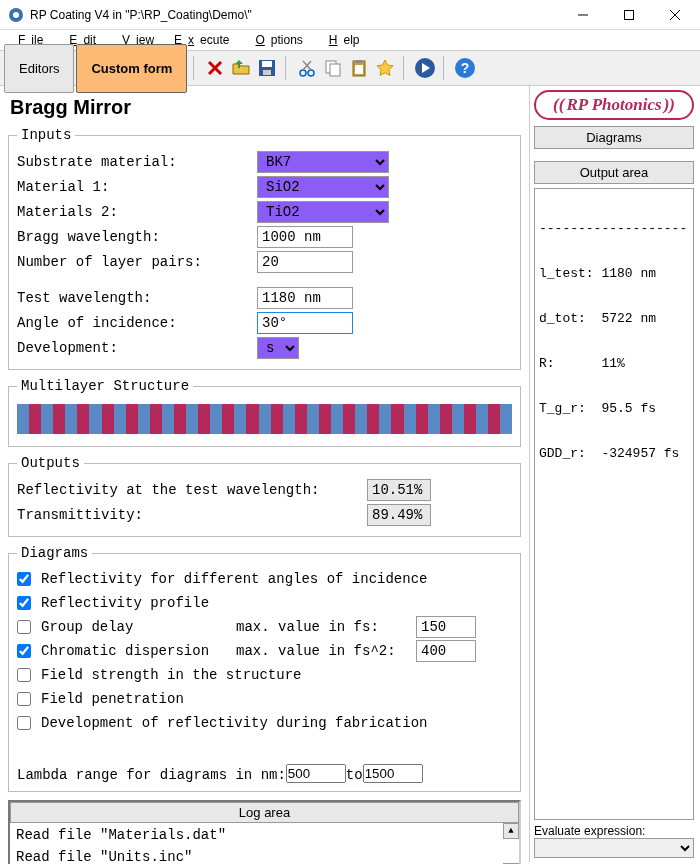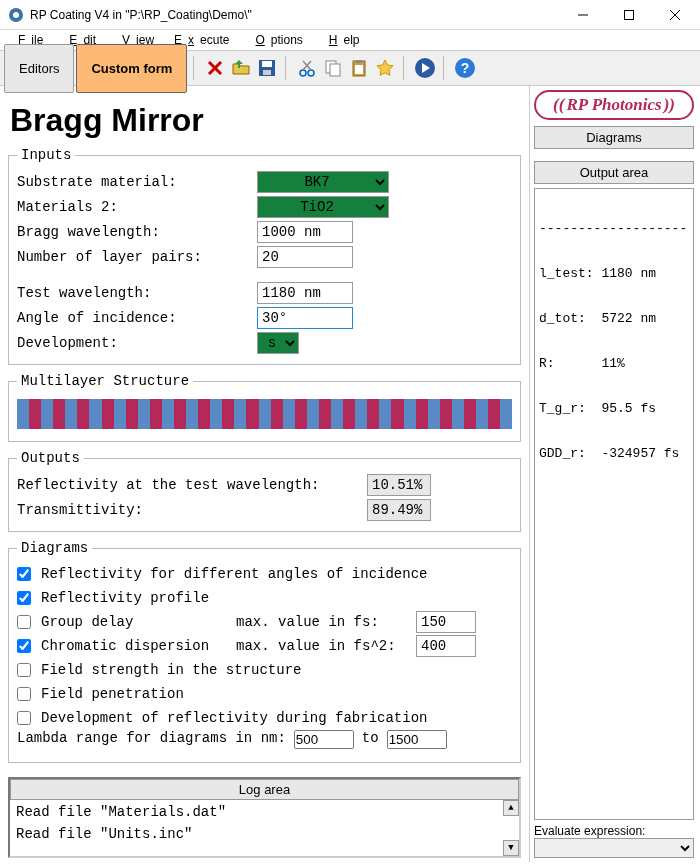--- a/index.html
+++ b/index.html
@@ -13,40 +13,40 @@
 .menubar span { padding: 2px 6px; }
 .menubar .u { text-decoration: underline; }
 .toolbar { height: 36px; border-top: 1px solid #ccc; border-bottom: 1px solid #ccc; display: flex; align-items: center; padding: 0 4px; gap: 2px; background: #f0f0f0; }
 .tbtn { padding: 16px 14px; border: 1px solid #999; background: #e8e8e8; font-size: 13px; border-radius: 2px; }
 .tbtn.active { background: #fdba74; font-weight: bold; border-color: #666; }
 .sep { width: 4px; height: 24px; border-left: 1px solid #bbb; margin: 0 4px; }
 .icon-btn { width: 24px; height: 24px; display: flex; align-items: center; justify-content: center; }
 .main { display: flex; height: 776px; }
 .left { width: 529px; padding: 6px 8px 4px 8px; display: flex; flex-direction: column; }
 .right { width: 169px; border-left: 1px solid #ccc; padding: 4px; display: flex; flex-direction: column; }
-h1 { font-family: Arial, sans-serif; font-size: 32px; font-weight: bold; margin: 10px 0 8px 2px; }
+h1 { font-family: Arial, sans-serif; font-size: 20px; font-weight: bold; margin: 4px 0 8px 2px; }
 fieldset { border: 1px solid #bbb; padding: 6px 8px 8px 8px; margin-bottom: 8px; font-family: "Consolas","Courier New",monospace; font-size: 14px; }
 legend { padding: 0 4px; font-family: "Consolas","Courier New",monospace; }
 .row { display: flex; align-items: center; height: 24px; margin: 1px 0; }
 .row .lbl { width: 240px; }
 .row select, .row input[type=text] { font-family: "Consolas","Courier New",monospace; font-size: 14px; padding: 1px 4px; border: 1px solid #999; height: 22px; }
-.row select { width: 132px; background: #15803d; text-align: center; }
+.row select { width: 132px; background: #8b5cf6; }
 .row select.narrow { width: 42px; }
 .row input[type=text] { width: 96px; background: #fff; }
 .row input.active { border: 1px solid #1e88e5; }
 .row .out { width: 64px; background: #e8e8e8; border: 1px solid #999; padding: 1px 4px; height: 22px; display: flex; align-items: center; }
 .multilayer { height: 30px; display: flex; margin: 4px 0; }
 .stripe { flex: 1; }
 .stripe.a { background: #5a8ac6; }
 .stripe.b { background: #b4295a; }
 .diag-row { display: flex; align-items: center; height: 24px; font-family: "Consolas","Courier New",monospace; font-size: 14px; }
 .diag-row input[type=checkbox] { margin-right: 10px; width: 14px; height: 14px; }
 .diag-row .dlbl { flex: 0 0 auto; }
 .diag-row input[type=text] { width: 60px; font-family: "Consolas","Courier New",monospace; font-size: 14px; border: 1px solid #999; height: 22px; padding: 1px 4px; }
-.lambda-row { display: flex; align-items: flex-start; height: 24px; font-family: "Consolas","Courier New",monospace; font-size: 14px; gap: 8px; }
+.lambda-row { display: flex; align-items: flex-end; height: 24px; font-family: "Consolas","Courier New",monospace; font-size: 14px; gap: 0; margin-top: 24px; }
 .log-box { border: 2px inset #ccc; margin-top: auto; }
 .log-head { background: #e8e8e8; border: 1px solid #999; text-align: center; padding: 2px; font-size: 13px; }
 .log-body { background: #fff; font-family: "Consolas","Courier New",monospace; font-size: 14px; padding: 4px 6px; height: 56px; overflow: hidden; position: relative; }
 .log-body .line { margin-bottom: 6px; }
 .scroll-arrow { position: absolute; right: 0; width: 16px; height: 16px; background: #e8e8e8; border: 1px solid #999; display: flex; align-items: center; justify-content: center; font-size: 9px; }
 .logo { border: 2px solid #b4295a; border-radius: 16px; text-align: center; padding: 3px 2px; font-weight: bold; font-style: italic; font-size: 17px; color: #b4295a; margin-bottom: 6px; font-family: "Times New Roman", serif; position: relative; }
 .logo::before { content: "(("; color: #b4295a; margin-right: 2px; }
 .logo::after { content: "))"; color: #b4295a; margin-left: 2px; }
 .panel-btn { border: 1px solid #999; background: #e8e8e8; text-align: center; padding: 3px; font-size: 13px; margin-bottom: 4px; }
 .output-area { border: 1px solid #999; background: #fff; flex: 1; font-family: "Consolas","Courier New",monospace; font-size: 13px; padding: 2px 4px; overflow: hidden; white-space: pre; }
@@ -160,20 +160,24 @@
   <div class="left">
     <h1>Bragg Mirror</h1>
 
     <fieldset>
       <legend>Inputs</legend>
       <div class="row">
           <span class="lbl">Substrate material:</span>
           <select><option>BK7</option></select>
         </div>
       <div class="row">
+          <span class="lbl">Material 1:</span>
+          <select><option>SiO2</option></select>
+        </div>
+      <div class="row">
           <span class="lbl">Materials 2:</span>
           <select><option>TiO2</option></select>
         </div>
       <div class="row">
           <span class="lbl">Bragg wavelength:</span>
           <input type="text" value="1000 nm" style="">
         </div>
       <div class="row">
           <span class="lbl">Number of layer pairs:</span>
           <input type="text" value="20" style="">

